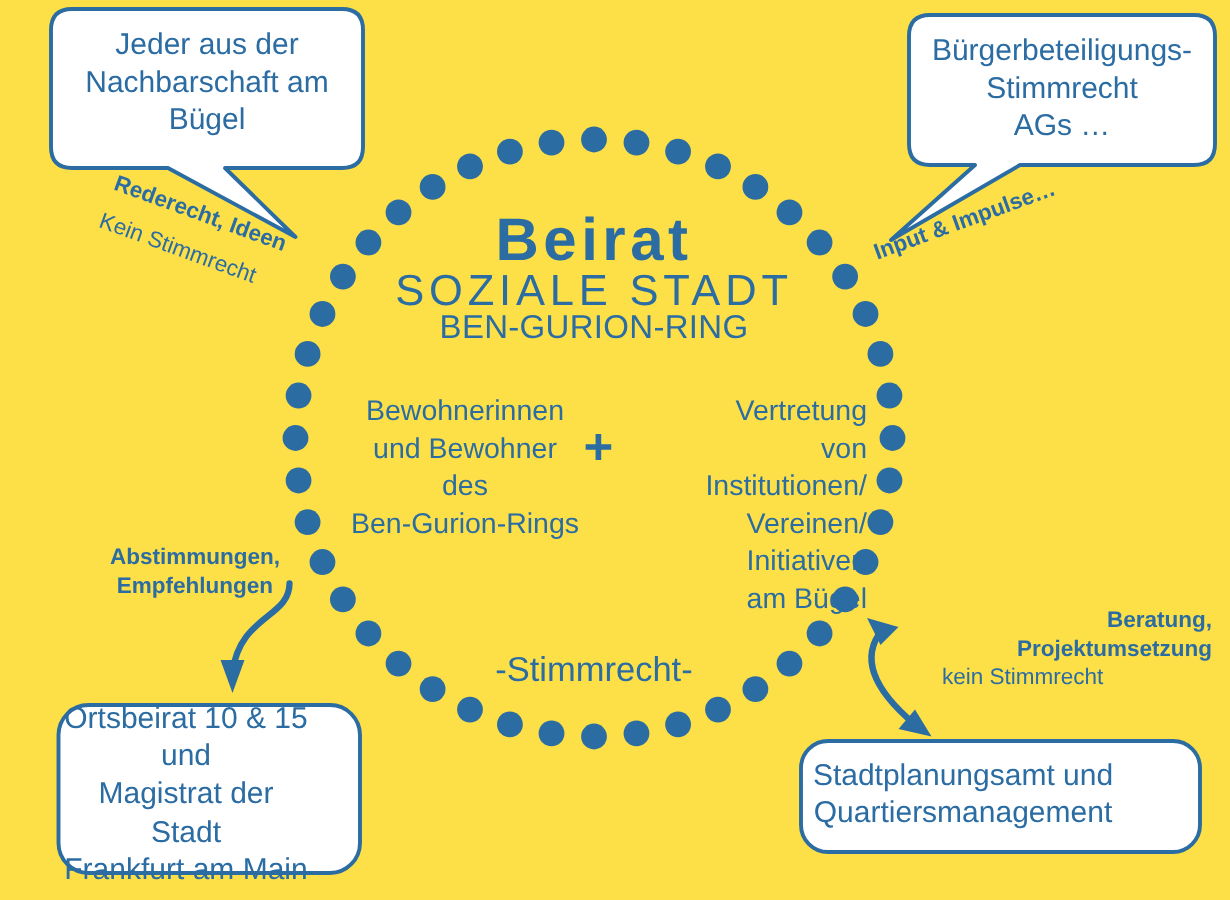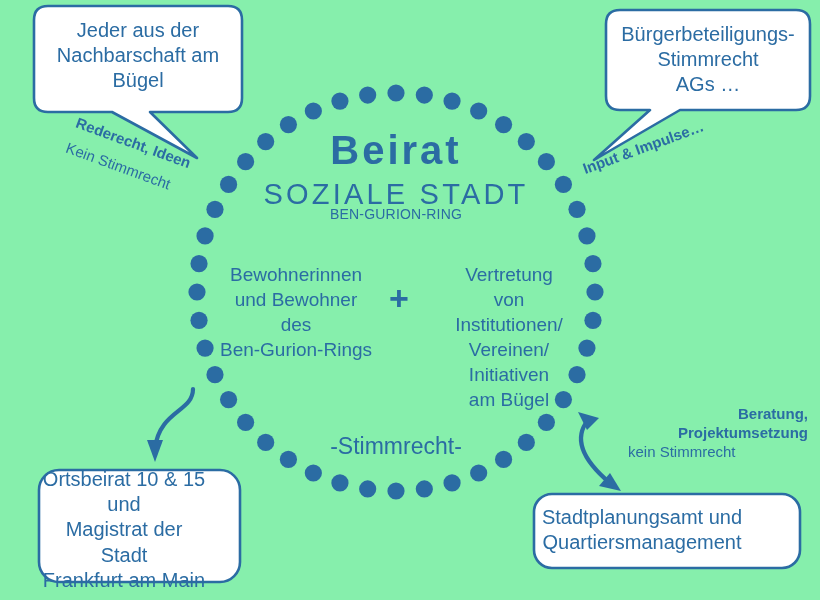--- a/index.html
+++ b/index.html
@@ -4,21 +4,21 @@
 <style>
   html, body {
     margin: 0;
     padding: 0;
     background: #ffffff;
   }
   #canvas {
     position: relative;
     width: 820px;
     height: 600px;
-    background: #86efac;
+    background: #fde047;
     overflow: hidden;
     font-family: "Liberation Sans", sans-serif;
     color: #2b6ca3;
   }
   svg.layer {
     position: absolute;
     left: 0;
     top: 0;
     width: 820px;
     height: 600px;
@@ -45,21 +45,21 @@
     letter-spacing: 3px;
     line-height: 1;
   }
   #title-soziale {
     font-size: 29px;
     font-weight: 400;
     letter-spacing: 3.2px;
     line-height: 1;
   }
   #title-ring {
-    font-size: 14px;
+    font-size: 22px;
     font-weight: 400;
     letter-spacing: 0.2px;
     line-height: 1;
   }
   .col-text {
     font-size: 19px;
     line-height: 1.32;
   }
   #plus-sign {
     position: absolute;
@@ -188,47 +188,49 @@
 AGs …</div>
 
   <div class="txt bubble-text" style="left:41px; top:467px; width:166px;">Ortsbeirat 10 &amp; 15
 und
 Magistrat der Stadt
 Frankfurt am Main</div>
 
   <div class="txt bubble-text" style="left:536px; top:505px; width:212px;">Stadtplanungsamt und
 Quartiersmanagement</div>
 
-  <div class="txt" id="title-beirat" style="left:246px; top:130px; width:300px;">Beirat</div>
+  <div class="txt" id="title-beirat" style="left:246px; top:140px; width:300px;">Beirat</div>
 
   <div class="txt" id="title-soziale" style="left:246px; top:180px; width:300px;">SOZIALE STADT</div>
 
   <div class="txt" id="title-ring" style="left:246px; top:207px; width:300px;">BEN-GURION-RING</div>
 
-  <div class="txt col-text" style="left:208px; top:262px; width:176px;">Bewohnerinnen
+  <div class="txt col-text" style="left:222px; top:262px; width:176px;">Bewohnerinnen
 und Bewohner
 des
 Ben-Gurion-Rings</div>
 
   <div id="plus-sign" style="left:389px; top:281px;">+</div>
 
-  <div class="txt col-text" style="left:426px; top:262px; width:166px;">Vertretung
+  <div class="txt col-text" style="left:412px; top:262px; width:166px;text-align:right;">Vertretung
 von
 Institutionen/
 Vereinen/
 Initiativen
 am Bügel</div>
 
   <div class="txt" id="stimmrecht" style="left:296px; top:432px; width:200px;">-Stimmrecht-</div>
 
   <div class="rot-label rot-bold" style="left:80px; top:113px; transform:rotate(20deg); transform-origin:left top;">Rederecht, Ideen</div>
 
   <div class="rot-label rot-reg" style="left:70px; top:138px; transform:rotate(20deg); transform-origin:left top;">Kein Stimmrecht</div>
 
   <div class="rot-label rot-bold" style="left:580px; top:160px; transform:rotate(-20deg); transform-origin:left top;">Input &amp; Impulse…</div>
 
+  <div class="ann ann-bold" style="left:50px; top:362px; width:160px; text-align:center;">Abstimmungen,
+Empfehlungen</div>
 
   <div class="ann ann-bold" style="left:628px; top:404px; width:180px; text-align:right;">Beratung,
 Projektumsetzung</div>
 
   <div class="ann ann-reg" style="left:628px; top:442px; width:180px; text-align:left;">kein Stimmrecht</div>
 
 </div>
 
 </body></html>

